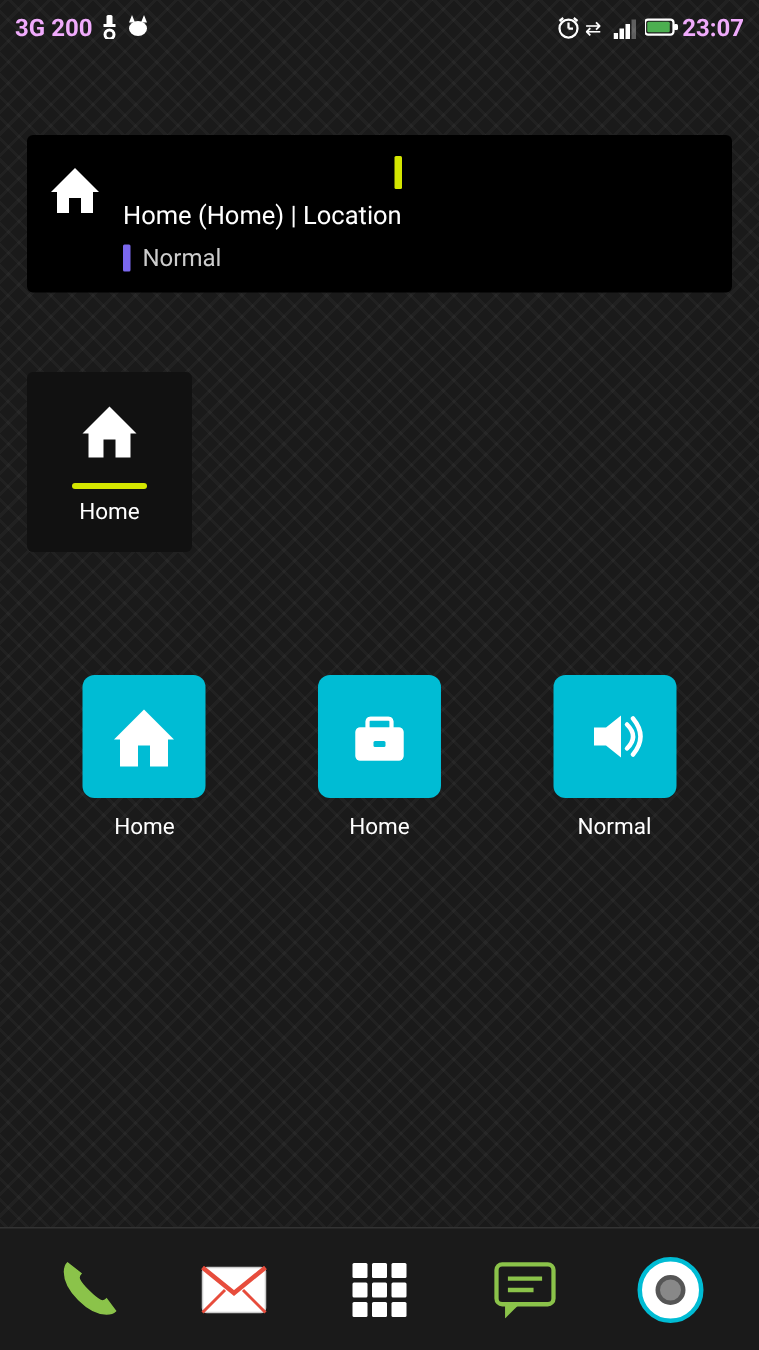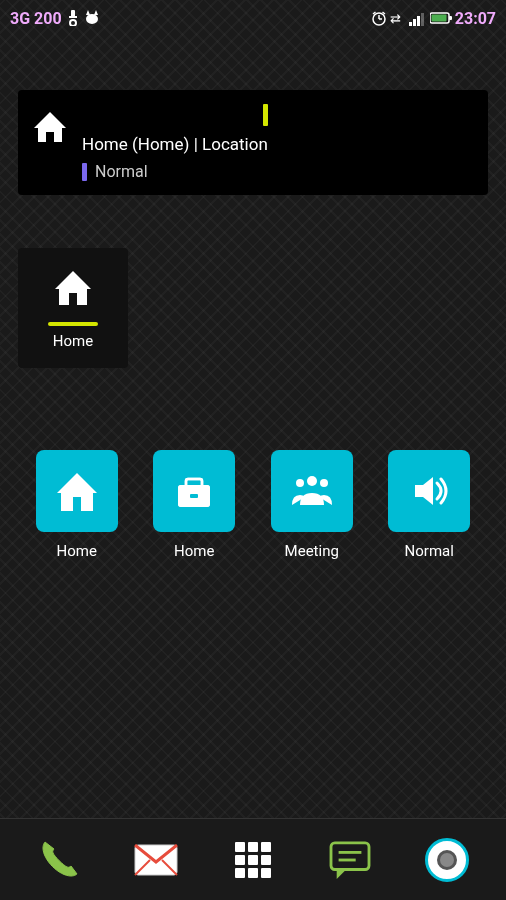--- a/index.html
+++ b/index.html
@@ -360,34 +360,20 @@
         <rect x="14" y="10" width="16" height="8" rx="2" fill="none" stroke="white" stroke-width="2.5"></rect>
         <rect x="6" y="16" width="32" height="22" rx="3" fill="white" opacity="0.9"></rect>
         <rect x="14" y="10" width="16" height="8" rx="2" fill="none" stroke="white" stroke-width="2.5"></rect>
 
         <rect x="18" y="25" width="8" height="4" rx="1" fill="#00bcd4"></rect>
       </svg>
     </div>
     <span class="profile-label">Home</span>
   </div>
 
-  <div class="profile-item">
-    <div class="profile-icon-box">
-      <svg class="profile-icon-svg" viewBox="0 0 44 44" fill="white">
-
-        <circle cx="22" cy="12" r="5"></circle>
-        <path d="M10,36 Q10,24 22,24 Q34,24 34,36" fill="white"></path>
-        <circle cx="10" cy="14" r="4"></circle>
-        <path d="M2,36 Q2,26 10,26 Q13,26 15,28" fill="white"></path>
-        <circle cx="34" cy="14" r="4"></circle>
-        <path d="M42,36 Q42,26 34,26 Q31,26 29,28" fill="white"></path>
-      </svg>
-    </div>
-    <span class="profile-label">Meeting</span>
-  </div>
 
   <div class="profile-item">
     <div class="profile-icon-box">
       <svg class="profile-icon-svg" viewBox="0 0 44 44" fill="white">
 
         <polygon points="8,16 8,28 16,28 26,36 26,8 16,16"></polygon>
         <path d="M30,14 Q38,22 30,30" fill="none" stroke="white" stroke-width="3" stroke-linecap="round"></path>
         <path d="M34,10 Q44,22 34,34" fill="none" stroke="white" stroke-width="3" stroke-linecap="round"></path>
       </svg>
     </div>

